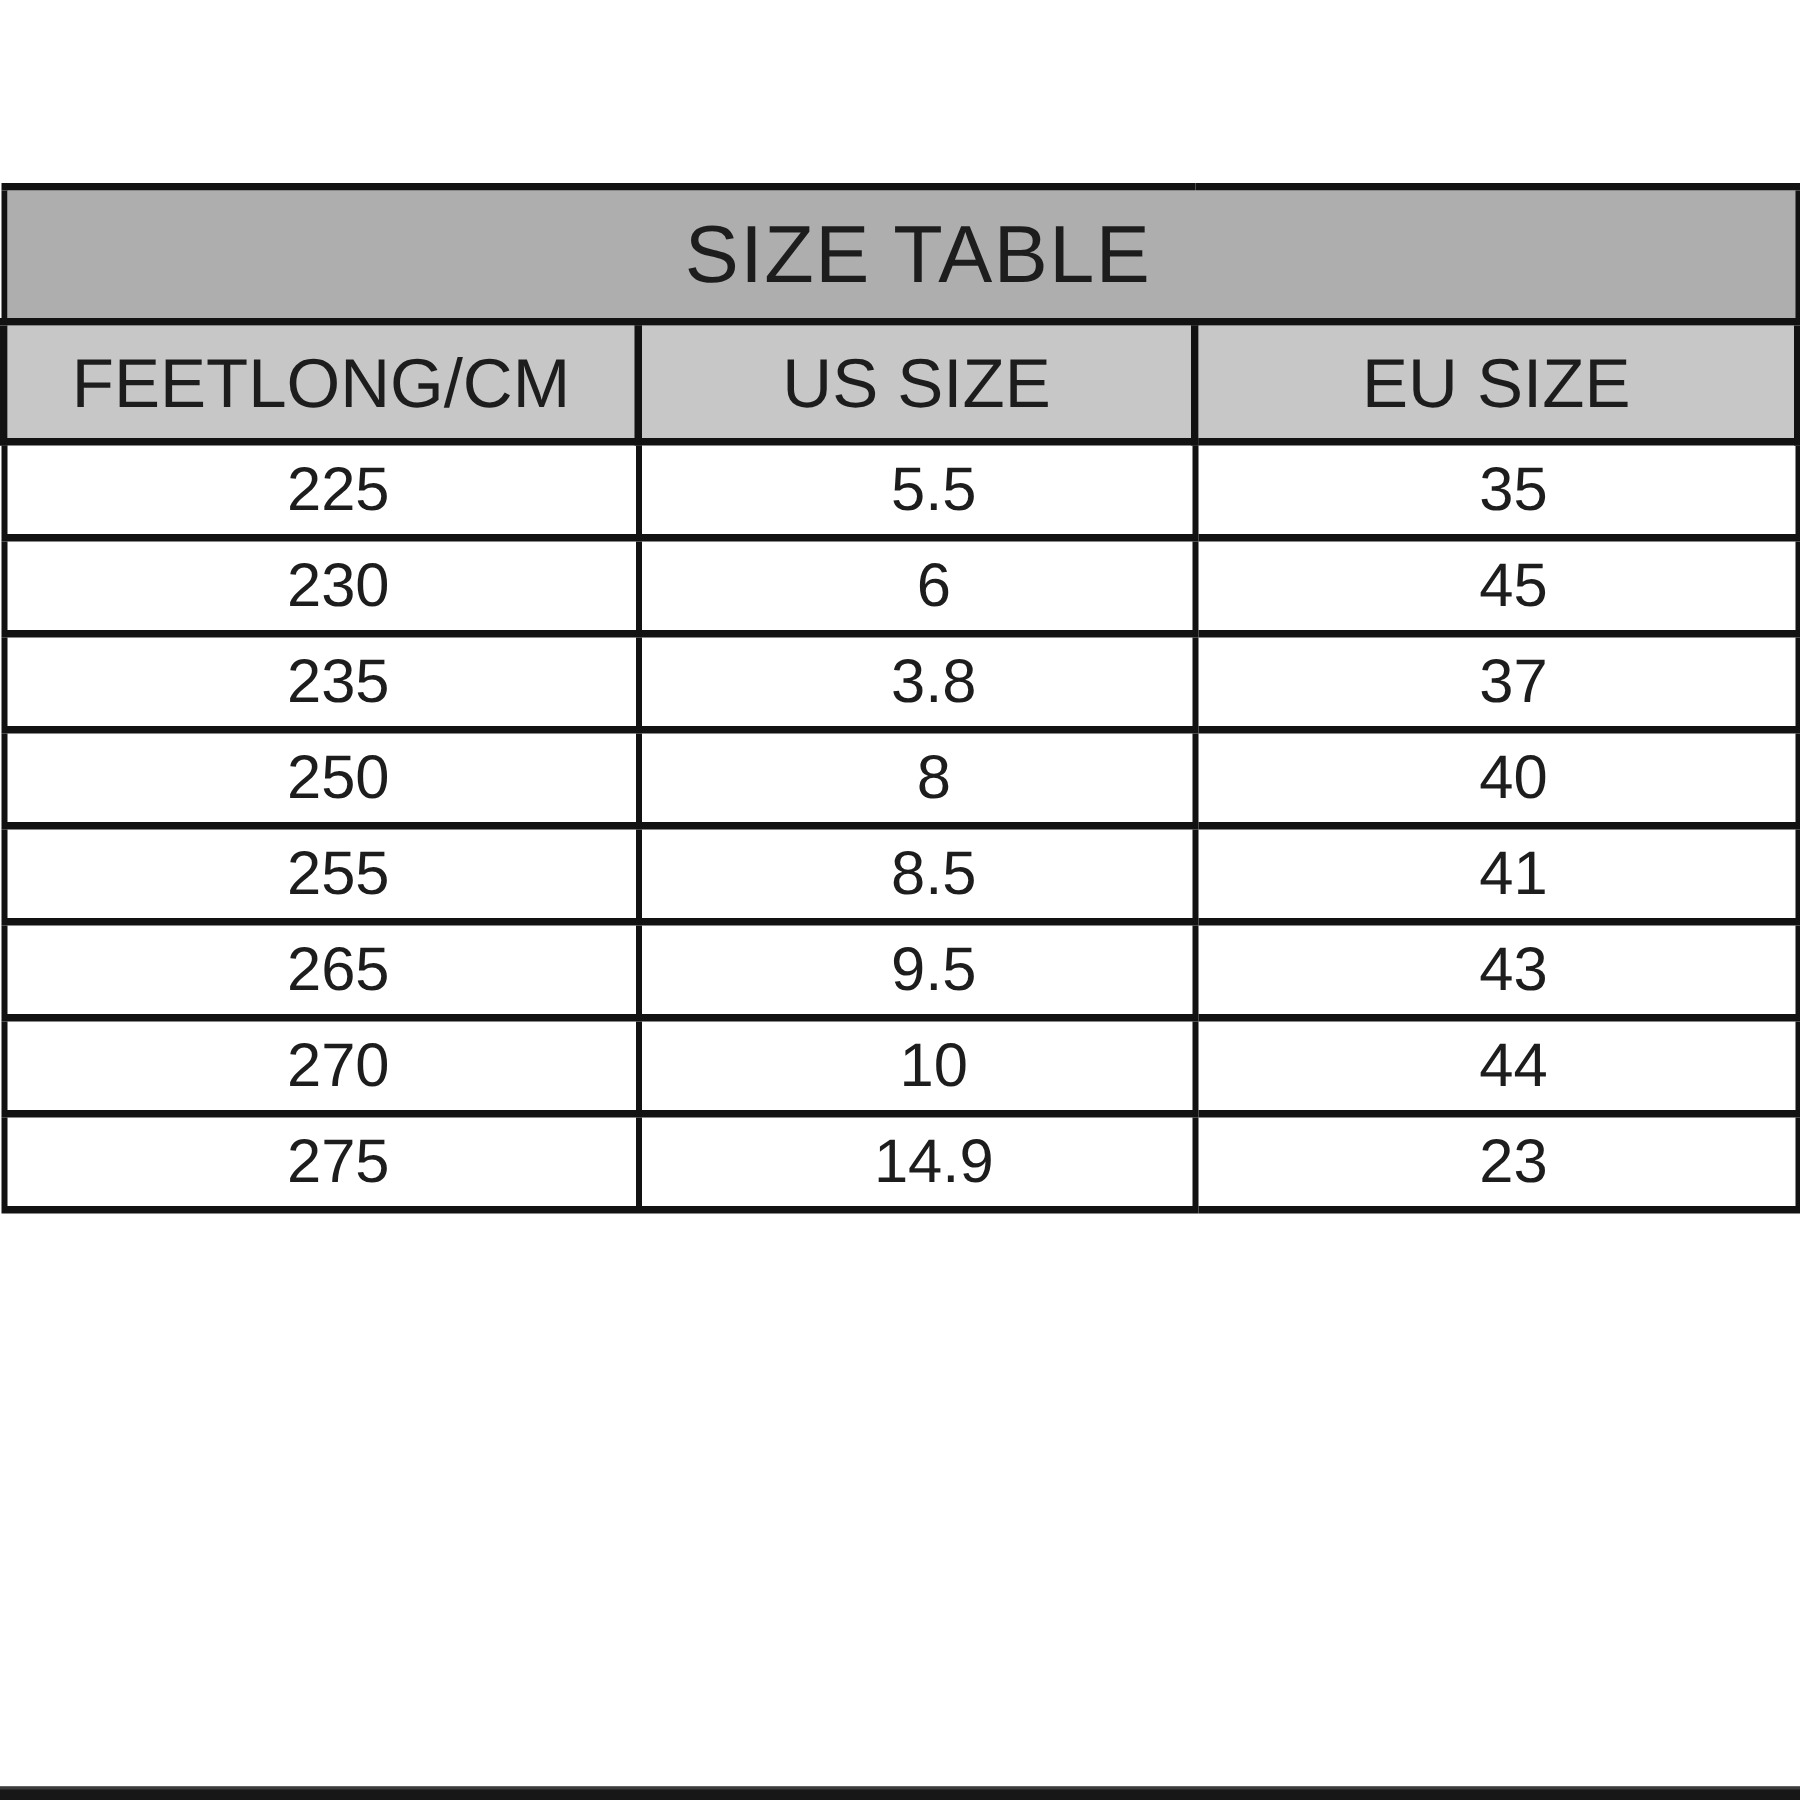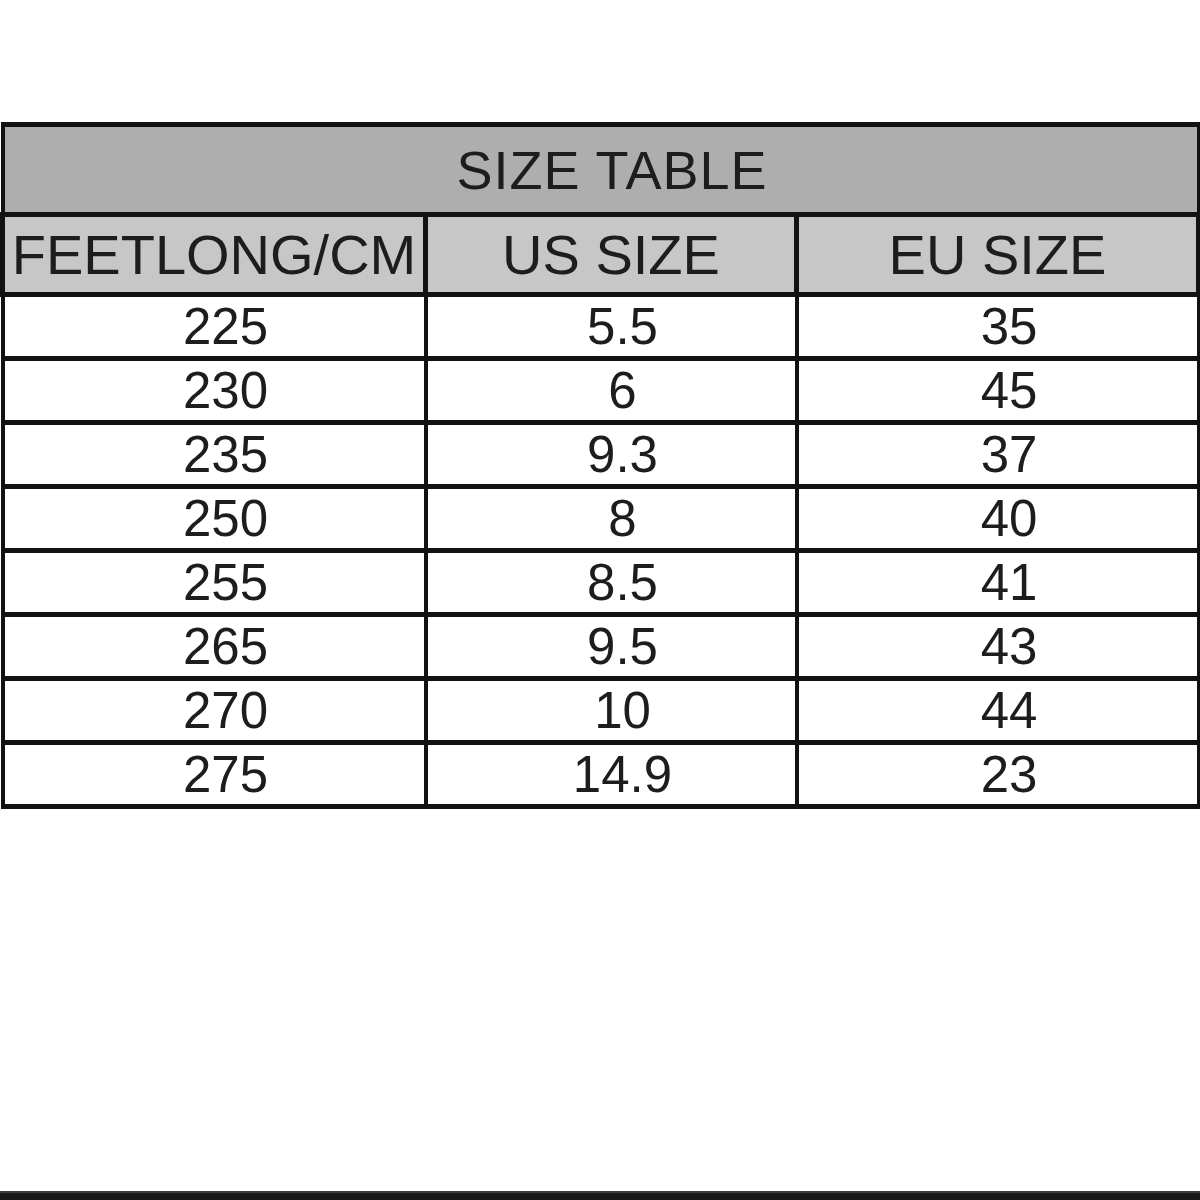--- a/index.html
+++ b/index.html
@@ -37,26 +37,26 @@
   }
   .size-table td { border-left-width: 4px; border-right-width: 4px; padding-left: 23px; }
   .size-table .title-cell {
     background: var(--title-bg);
     font-size: 54px;
     height: 90px;
     letter-spacing: 1px;
   }
   .size-table th {
     background: var(--header-bg);
-    font-size: 56px;
+    font-size: 46px;
     font-weight: normal;
     height: 80px;
   }
   .size-table .data-cell {
-    font-size: 51px;
+    font-size: 41px;
     height: 64px;
   }
   .bottom-bar {
     position: absolute;
     left: 0;
     bottom: 0;
     width: 1200px;
     height: 9px;
     background: var(--bottom-bar);
     border-top: 2px solid #3c3c3c;
@@ -85,21 +85,21 @@
       <td class="data-cell">5.5</td>
       <td class="data-cell">35</td>
     </tr>
     <tr>
       <td class="data-cell">230</td>
       <td class="data-cell">6</td>
       <td class="data-cell">45</td>
     </tr>
     <tr>
       <td class="data-cell">235</td>
-      <td class="data-cell">9.3</td>
+      <td class="data-cell">3.8</td>
       <td class="data-cell">37</td>
     </tr>
     <tr>
       <td class="data-cell">250</td>
       <td class="data-cell">8</td>
       <td class="data-cell">40</td>
     </tr>
     <tr>
       <td class="data-cell">255</td>
       <td class="data-cell">8.5</td>

